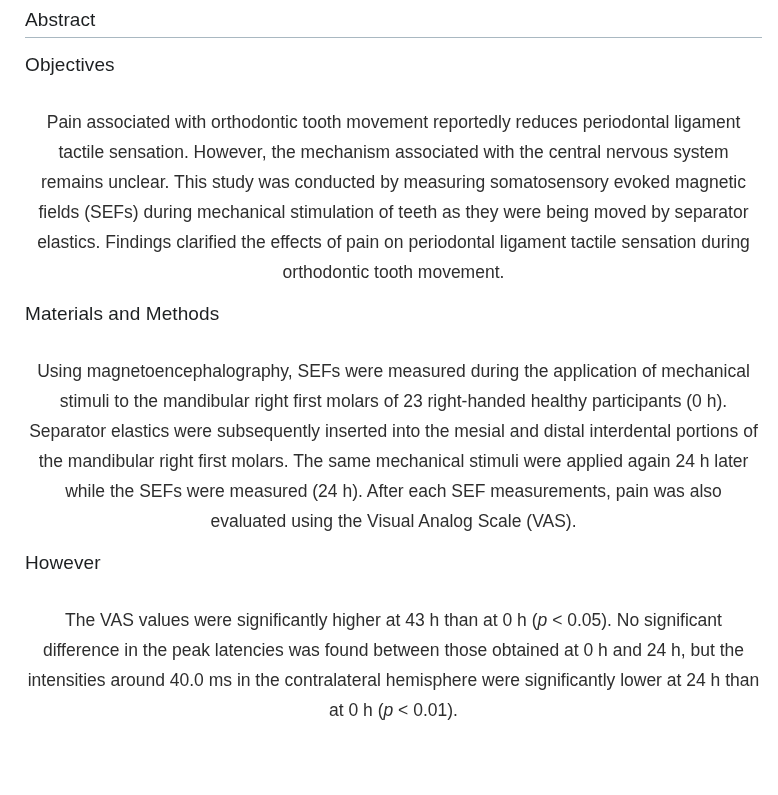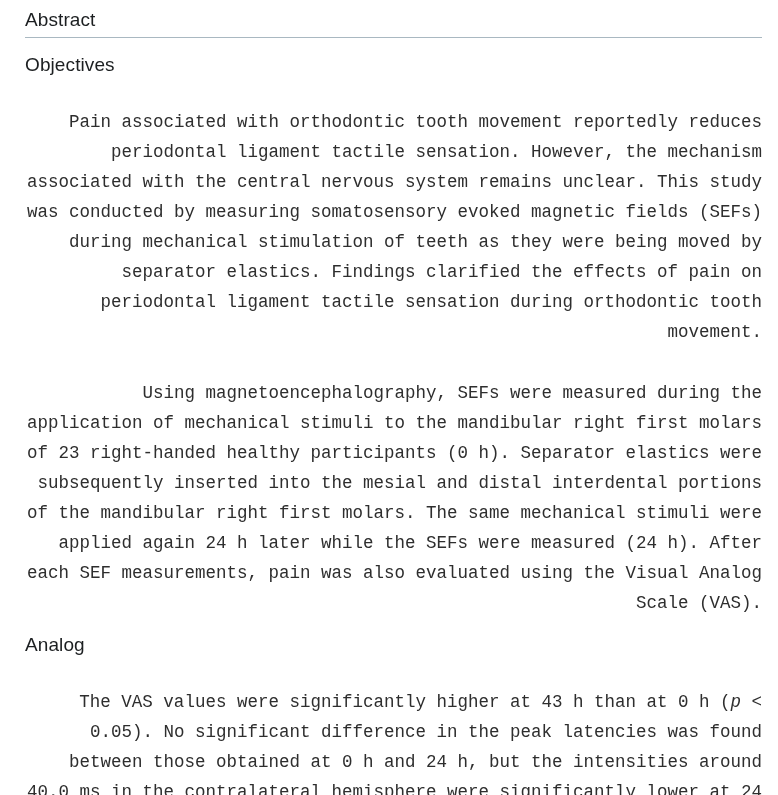--- a/index.html
+++ b/index.html
@@ -26,44 +26,45 @@
     letter-spacing: 0.1px;
   }
   .abstract-title {
     padding: 9px 0 6px 0;
     border-bottom: 1.5px solid #a9b8c1;
   }
   .sub-heading {
     margin-top: 16px;
   }
   .section-body {
-    font-family: Liberation Mono, monospace;
+    font-family: Liberation Sans, sans-serif;
     font-size: 17.5px;
     font-weight: 400;
     color: #2e2e2e;
     line-height: 30px;
     margin: 31px 0 0 0;
     max-width: 740px;
-    text-align: right;
+    text-align: center;
   }
   .section-body i {
     font-style: italic;
   }
 </style>
 </head>
 <body>
 
 <div class="abstract-page">
 
   <h2 class="section-heading abstract-title">Abstract</h2>
 
   <h3 class="section-heading sub-heading">Objectives</h3>
 
   <p class="section-body">Pain associated with orthodontic tooth movement reportedly reduces periodontal ligament tactile sensation. However, the mechanism associated with the central nervous system remains unclear. This study was conducted by measuring somatosensory evoked magnetic fields (SEFs) during mechanical stimulation of teeth as they were being moved by separator elastics. Findings clarified the effects of pain on periodontal ligament tactile sensation during orthodontic tooth movement.</p>
 
+  <h3 class="section-heading sub-heading">Materials and Methods</h3>
 
   <p class="section-body">Using magnetoencephalography, SEFs were measured during the application of mechanical stimuli to the mandibular right first molars of 23 right-handed healthy participants (0 h). Separator elastics were subsequently inserted into the mesial and distal interdental portions of the mandibular right first molars. The same mechanical stimuli were applied again 24 h later while the SEFs were measured (24 h). After each SEF measurements, pain was also evaluated using the Visual Analog Scale (VAS).</p>
 
-  <h3 class="section-heading sub-heading">Analog</h3>
+  <h3 class="section-heading sub-heading">However</h3>
 
   <p class="section-body"><span>The VAS values were significantly higher at 43 h than at 0 h (</span><i>p</i><span> &lt; 0.05). No significant difference in the peak latencies was found between those obtained at 0 h and 24 h, but the intensities around 40.0 ms in the contralateral hemisphere were significantly lower at 24 h than at 0 h (</span><i>p</i><span> &lt; 0.01).</span></p>
 
 </div>
 
 </body></html>

